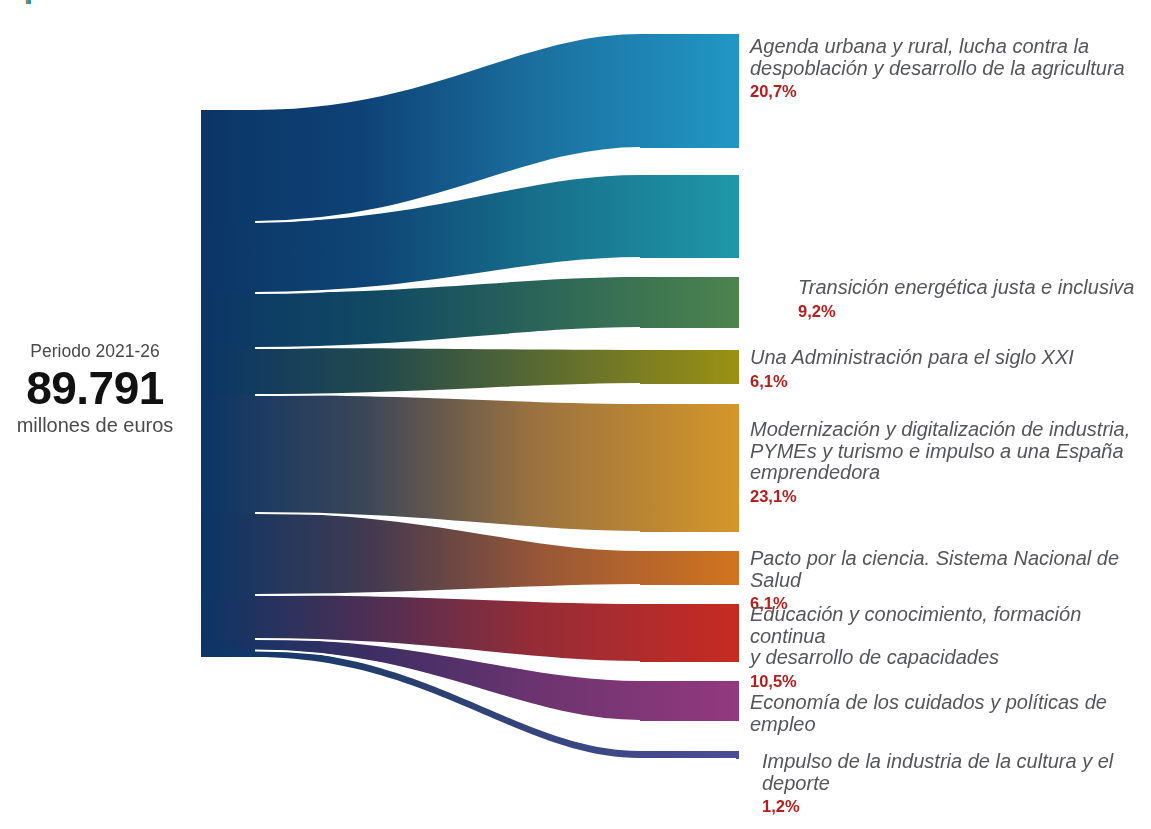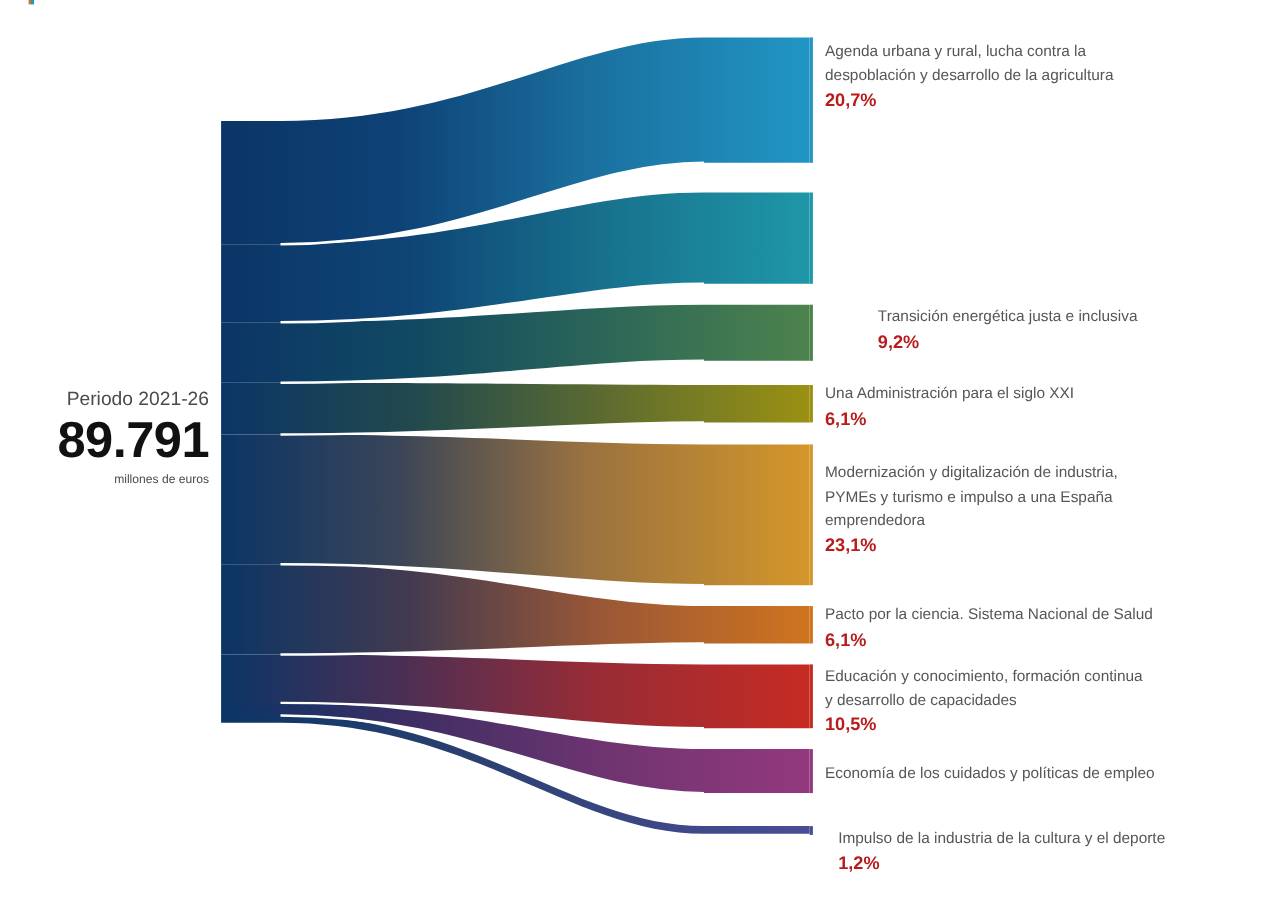--- a/index.html
+++ b/index.html
@@ -27,40 +27,40 @@
     left: 0;
     width: 1151px;
     height: 829px;
     display: block;
   }
 
   
   .total-block {
     position: absolute;
     left: 0px;
-    top: 351px;
+    top: 340px;
     width: 190px;
-    text-align: right;
+    text-align: center;
   }
   .total-period {
     font-size: 17.5px;
     color: #4a4a4a;
     line-height: 22px;
     white-space: nowrap;
   }
   .total-value {
     font-size: 46px;
     font-weight: bold;
     color: #111111;
     line-height: 52px;
     letter-spacing: -0.5px;
     white-space: nowrap;
   }
   .total-unit {
-    font-size: 11px;
+    font-size: 20px;
     color: #4a4a4a;
     line-height: 22px;
     white-space: nowrap;
   }
 
   
   .labels-layer {
     position: absolute;
     left: 0;
     top: 0;
@@ -68,23 +68,24 @@
     height: 829px;
     pointer-events: none;
   }
   .node-label {
     position: absolute;
     left: 750px;
     width: 400px;
     pointer-events: auto;
   }
   .node-label .name {
-    font-size: 14px;
+    font-size: 20px;
     color: #55565a;
     line-height: 21.5px;
+    font-style: italic;
   }
   .node-label .pct {
     font-size: 16.5px;
     font-weight: bold;
     color: #b91c1c;
     line-height: 22px;
     margin-top: 1px;
   }
 
   .top-artifact {

